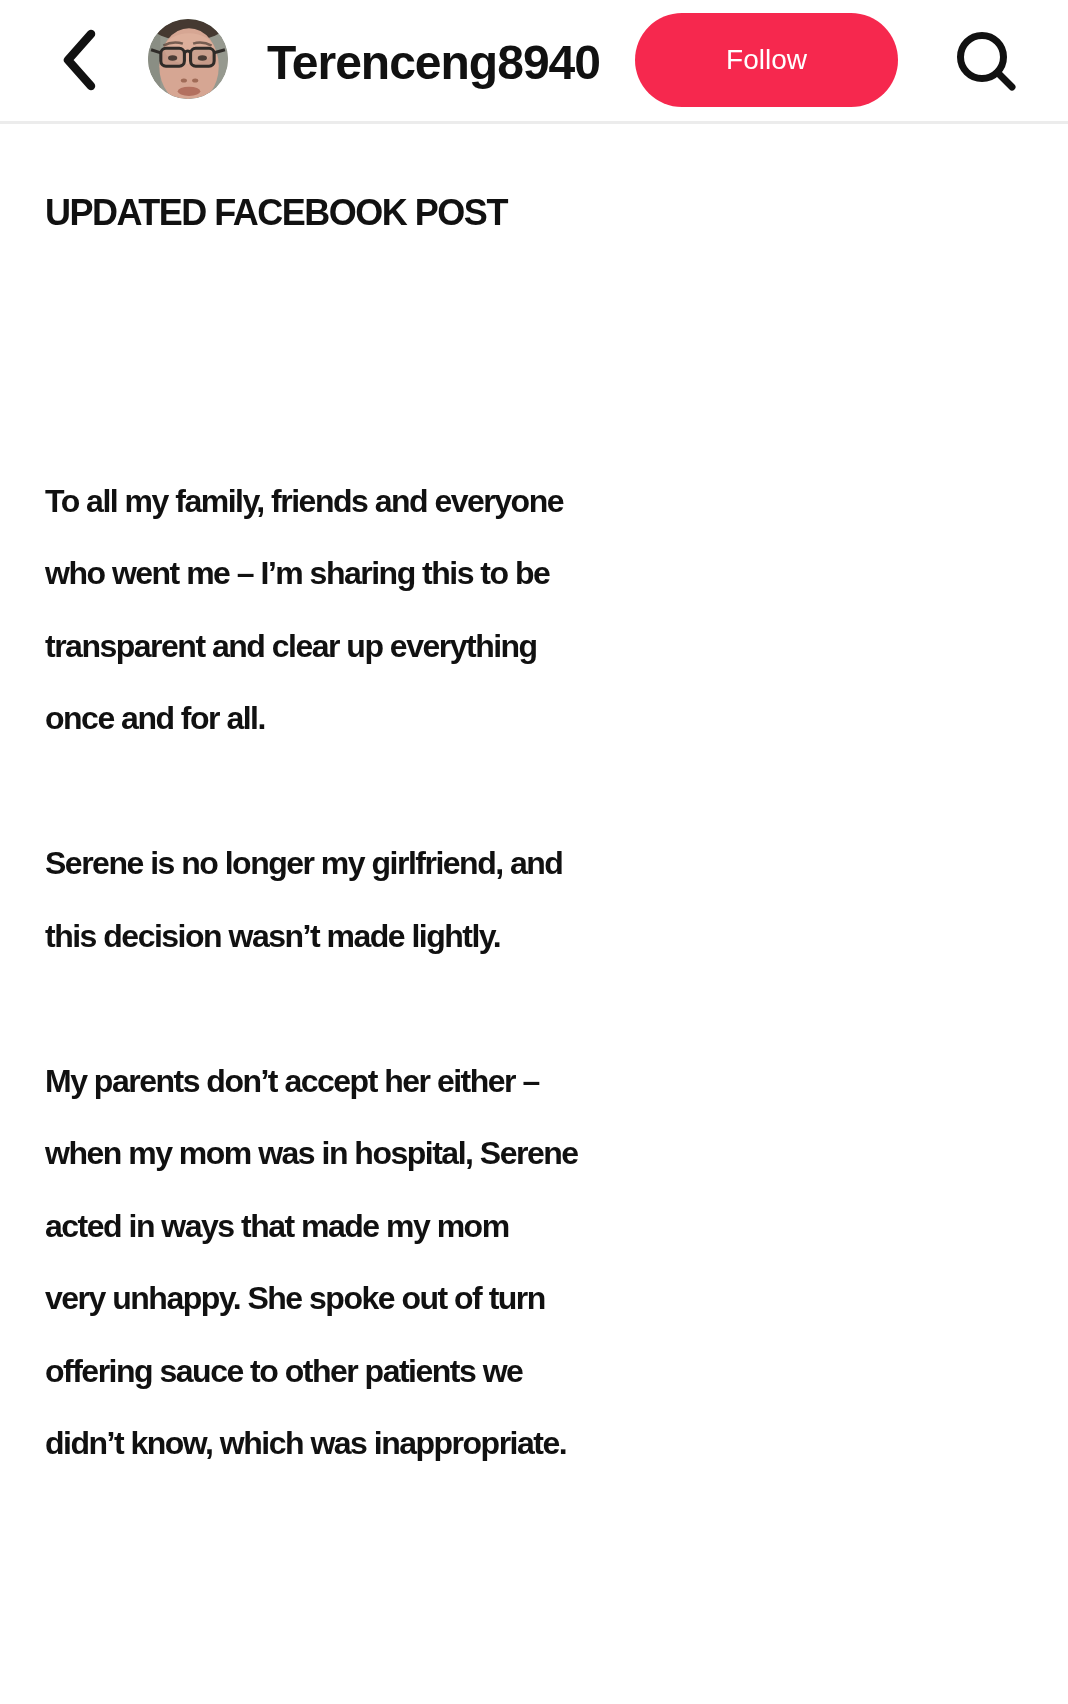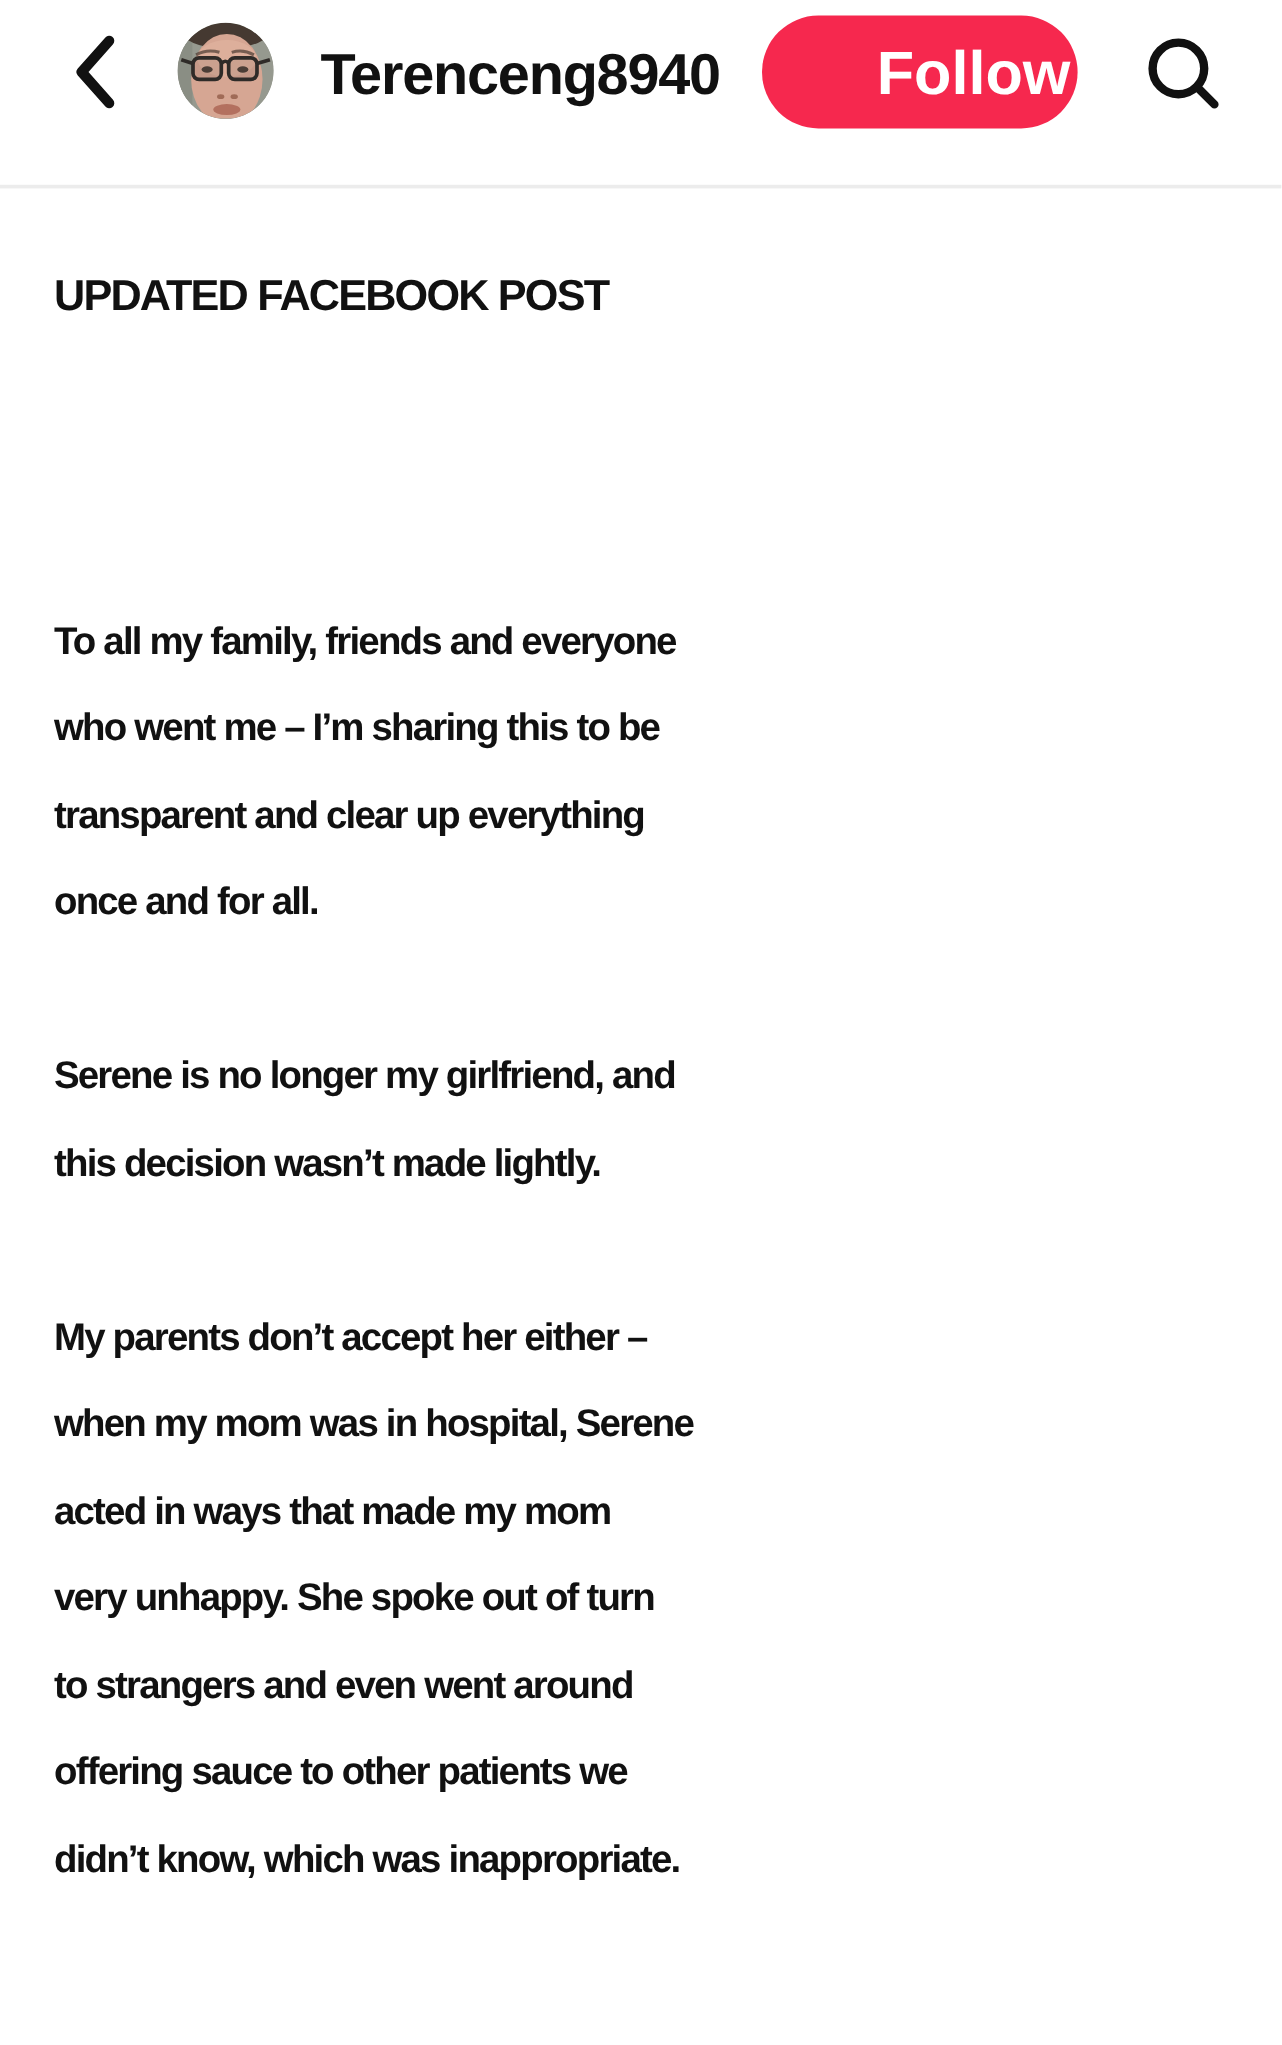--- a/index.html
+++ b/index.html
@@ -16,42 +16,42 @@
     font-family:"Liberation Sans",sans-serif;color:var(--ink);
     overflow:hidden;position:relative;
   }
   
   .artifact{position:absolute;background:#000;}
   .artifact.a1{left:0;top:0;width:13px;height:4px;transform:skewX(-35deg);}
   .artifact.a2{left:658px;top:0;width:25px;height:3px;}
   .artifact.a3{left:851px;top:0;width:27px;height:3px;}
 
   .header{
-    position:relative;height:157px;background:var(--bg);
+    position:relative;height:124px;background:var(--bg);
     border-bottom:3px solid var(--divider);
   }
   .back-btn{
     position:absolute;left:58px;top:27px;width:44px;height:66px;
     background:none;border:none;padding:0;cursor:pointer;
   }
   .avatar{
     position:absolute;left:148px;top:19px;width:80px;height:80px;
     border-radius:50%;overflow:hidden;padding:0;border:none;background:#96998f;cursor:pointer;
   }
   .avatar svg{display:block;width:80px;height:80px;}
   .username{
     position:absolute;left:267px;top:39px;line-height:48px;
     font-size:48px;font-weight:700;letter-spacing:-1px;color:var(--ink);
     white-space:nowrap;cursor:pointer;
   }
   .follow-btn{
     position:absolute;left:635px;top:13px;width:263px;height:94px;
     border:none;border-radius:47px;background:var(--follow-bg);
-    color:var(--follow-text);font-family:inherit;font-size:51px;font-weight:700;
-    display:flex;align-items:center;justify-content:flex-end;cursor:pointer;
+    color:var(--follow-text);font-family:inherit;font-size:28px;font-weight:400;
+    display:flex;align-items:center;justify-content:center;cursor:pointer;
   }
   .search-btn{
     position:absolute;left:948px;top:24px;width:72px;height:72px;
     background:none;border:none;padding:0;cursor:pointer;
   }
 
   .content{padding:0 45px;}
   .post-heading{
     margin:53px 0 0 0;
     font-size:36px;line-height:72.5px;font-weight:700;letter-spacing:-1.5px;
@@ -139,18 +139,17 @@
       </div>
       <div class="para">
         <div class="line">Serene is no longer my girlfriend, and</div>
         <div class="line">this decision wasn’t made lightly.</div>
       </div>
       <div class="para">
         <div class="line">My parents don’t accept her either –</div>
         <div class="line">when my mom was in hospital, Serene</div>
         <div class="line">acted in ways that made my mom</div>
         <div class="line">very unhappy. She spoke out of turn</div>
-        <div class="line">to strangers and even went around</div>
         <div class="line">offering sauce to other patients we</div>
         <div class="line">didn’t know, which was inappropriate.</div>
       </div>
     </div>
 </div>
 
 </body></html>

